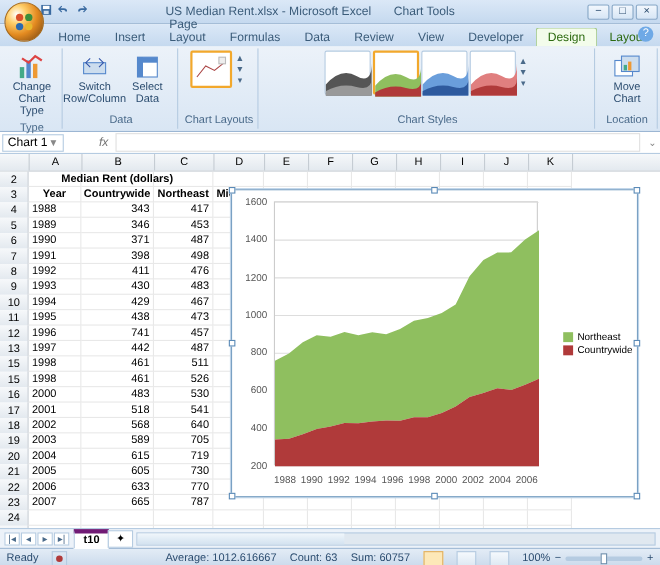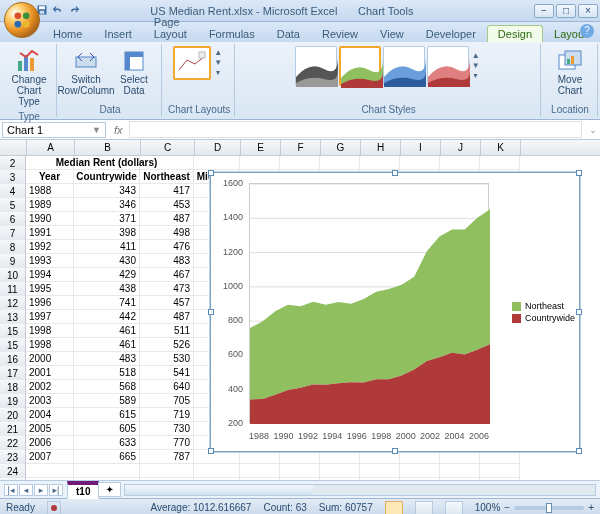--- a/index.html
+++ b/index.html
@@ -37,23 +37,23 @@
 .ribbon .row { display: flex; gap: 2px; }
 .ribbon .chartstyle { width: 42px; height: 40px; border: 1px solid #b5cbe1; background: #fff; border-radius: 2px; }
 .ribbon .chartstyle.sel { border: 2px solid #f2a82c; }
 .ribbon .chartlayout { width: 38px; height: 34px; border: 1px solid #b5cbe1; background: #fff; border-radius: 2px; display:flex; align-items:center; justify-content:center;}
 .ribbon .chartlayout.sel { border: 2px solid #f2a82c; }
 .ribbon .arrows { width: 12px; display: flex; flex-direction: column; justify-content: space-around; }
 .ribbon .arrows div { width: 10px; height: 10px; font-size: 8px; color: #4a6a8a; text-align: center; }
 
 
 .fbar { height: 20px; display: flex; align-items: center; border-bottom: 1px solid #b5cbe1; font-size: 11px; }
-.fbar .namebox { width: 104px; background: #fff; border: 1px solid #b5cbe1; padding: 1px 4px; margin: 1px 2px; display: flex; justify-content: space-between; align-items: center; }
+.fbar .namebox { width: 56px; background: #fff; border: 1px solid #b5cbe1; padding: 1px 4px; margin: 1px 2px; display: flex; justify-content: space-between; align-items: center; }
 .fbar .namebox span:last-child { color: #888; font-size: 9px; }
-.fbar .fx { padding: 0 6px; color: #777; font-style: italic; }
+.fbar .fx { padding: 0 6px; color: #777; font-style: italic; margin-left: 24px; }
 .fbar .formula-area { flex: 1; background: #fff; border: 1px solid #e0e0e0; height: 17px; margin: 1px 4px 1px 0;}
 .fbar .expand { width: 14px; text-align: center; color: #888; font-size: 9px; }
 
 
 .gridwrap { position: relative; height: 340px; overflow: hidden; background: #fff; }
 .colheads { display: flex; height: 16px; background: linear-gradient(#f6f8fa,#e3e9ef); border-bottom: 1px solid #c5ccd3; font-size: 10px; }
 .rowhead { width: 26px; text-align: center; border-right: 1px solid #c5ccd3; background: linear-gradient(#f6f8fa,#e3e9ef); font-size: 10px; display: flex; align-items: center; justify-content: center; }
 .colheads .rowhead { width: 27px; }
 .ch { text-align: center; border-right: 1px solid #c5ccd3; display: flex; align-items: center; justify-content: center; }
 .cA{width:48px}.cB{width:66px}.cC{width:54px}.cD{width:46px}.cE{width:40px}.cF{width:40px}.cG{width:40px}.cH{width:40px}.cI{width:40px}.cJ{width:40px}.cK{width:40px}

